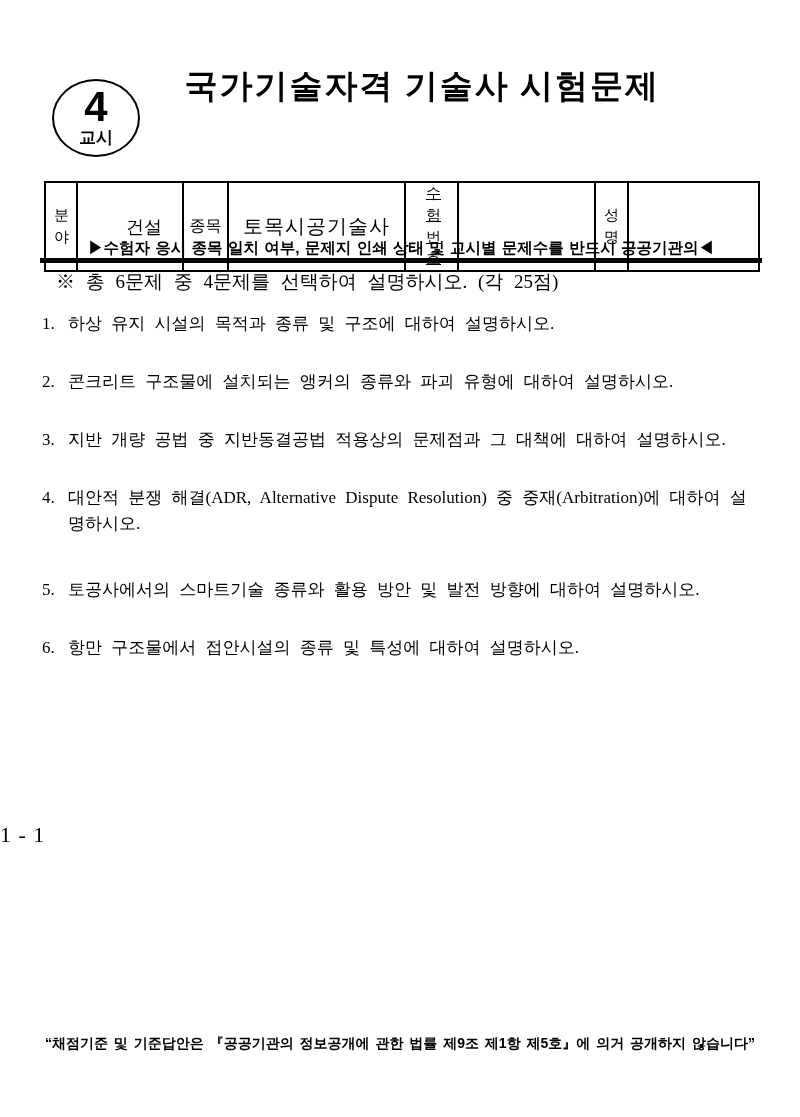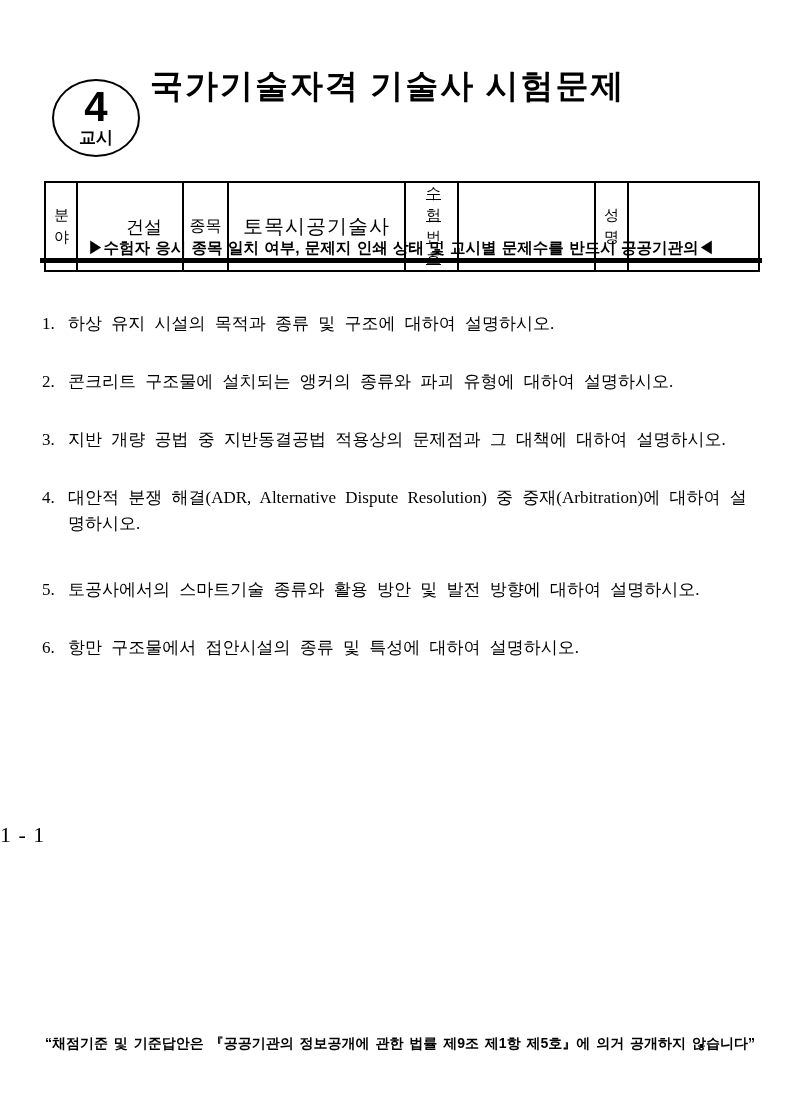--- a/index.html
+++ b/index.html
@@ -36,21 +36,21 @@
     font-weight: bold;
     line-height: 18px;
     font-family: Liberation Serif, serif;
   }
 
   
   .title {
     position: absolute;
     left: 150px; top: 64px;
     width: 510px;
-    text-align: left;
+    text-align: right;
     font-size: 33px;
     font-weight: bold;
     letter-spacing: 2px;
     font-family: "Liberation Serif", serif;
   }
 
   
   .meta-row {
     position: absolute;
     left: 44px; top: 158px;
@@ -198,20 +198,21 @@
         <td class="stack">성명</td>
         <td></td>
       </tr>
     </tbody>
   </table>
 
   <div class="notice">▶수험자 응시 종목 일치 여부, 문제지 인쇄 상태 및 교시별 문제수를 반드시 공공기관의◀</div>
 
   <div class="divider"></div>
 
+  <div class="instruction">※ 총 6문제 중 4문제를 선택하여 설명하시오. (각 25점)</div>
 
   <div class="questions">
     <div class="question">
       <span class="qno">1.</span>
       <span class="qtext">하상 유지 시설의 목적과 종류 및 구조에 대하여 설명하시오.</span>
     </div>
     <div class="question">
       <span class="qno">2.</span>
       <span class="qtext">콘크리트 구조물에 설치되는 앵커의 종류와 파괴 유형에 대하여 설명하시오.</span>
     </div>

